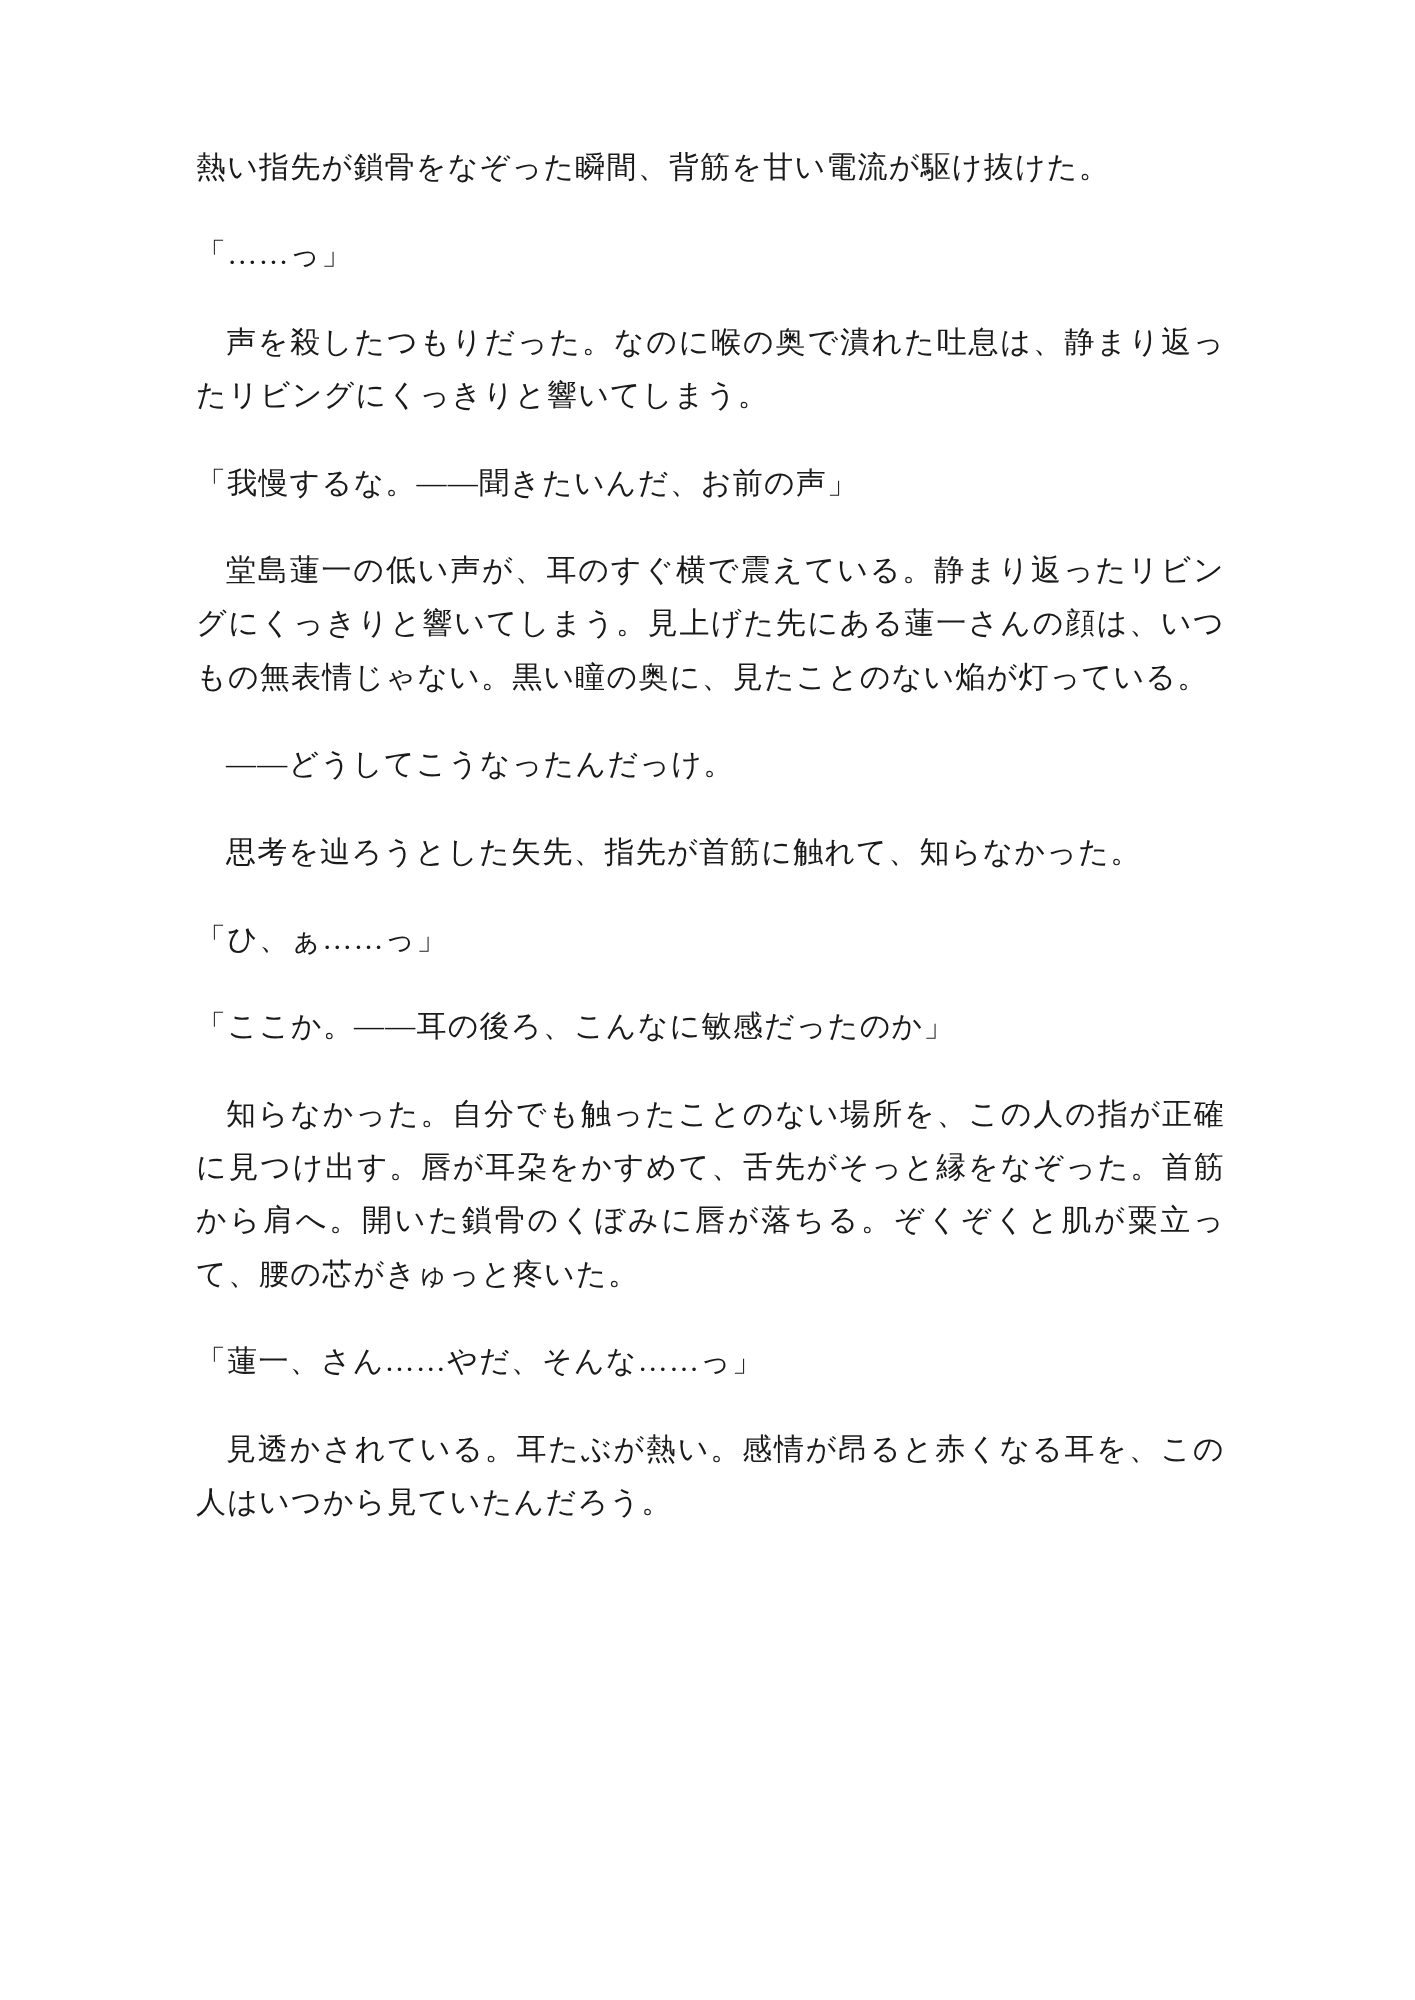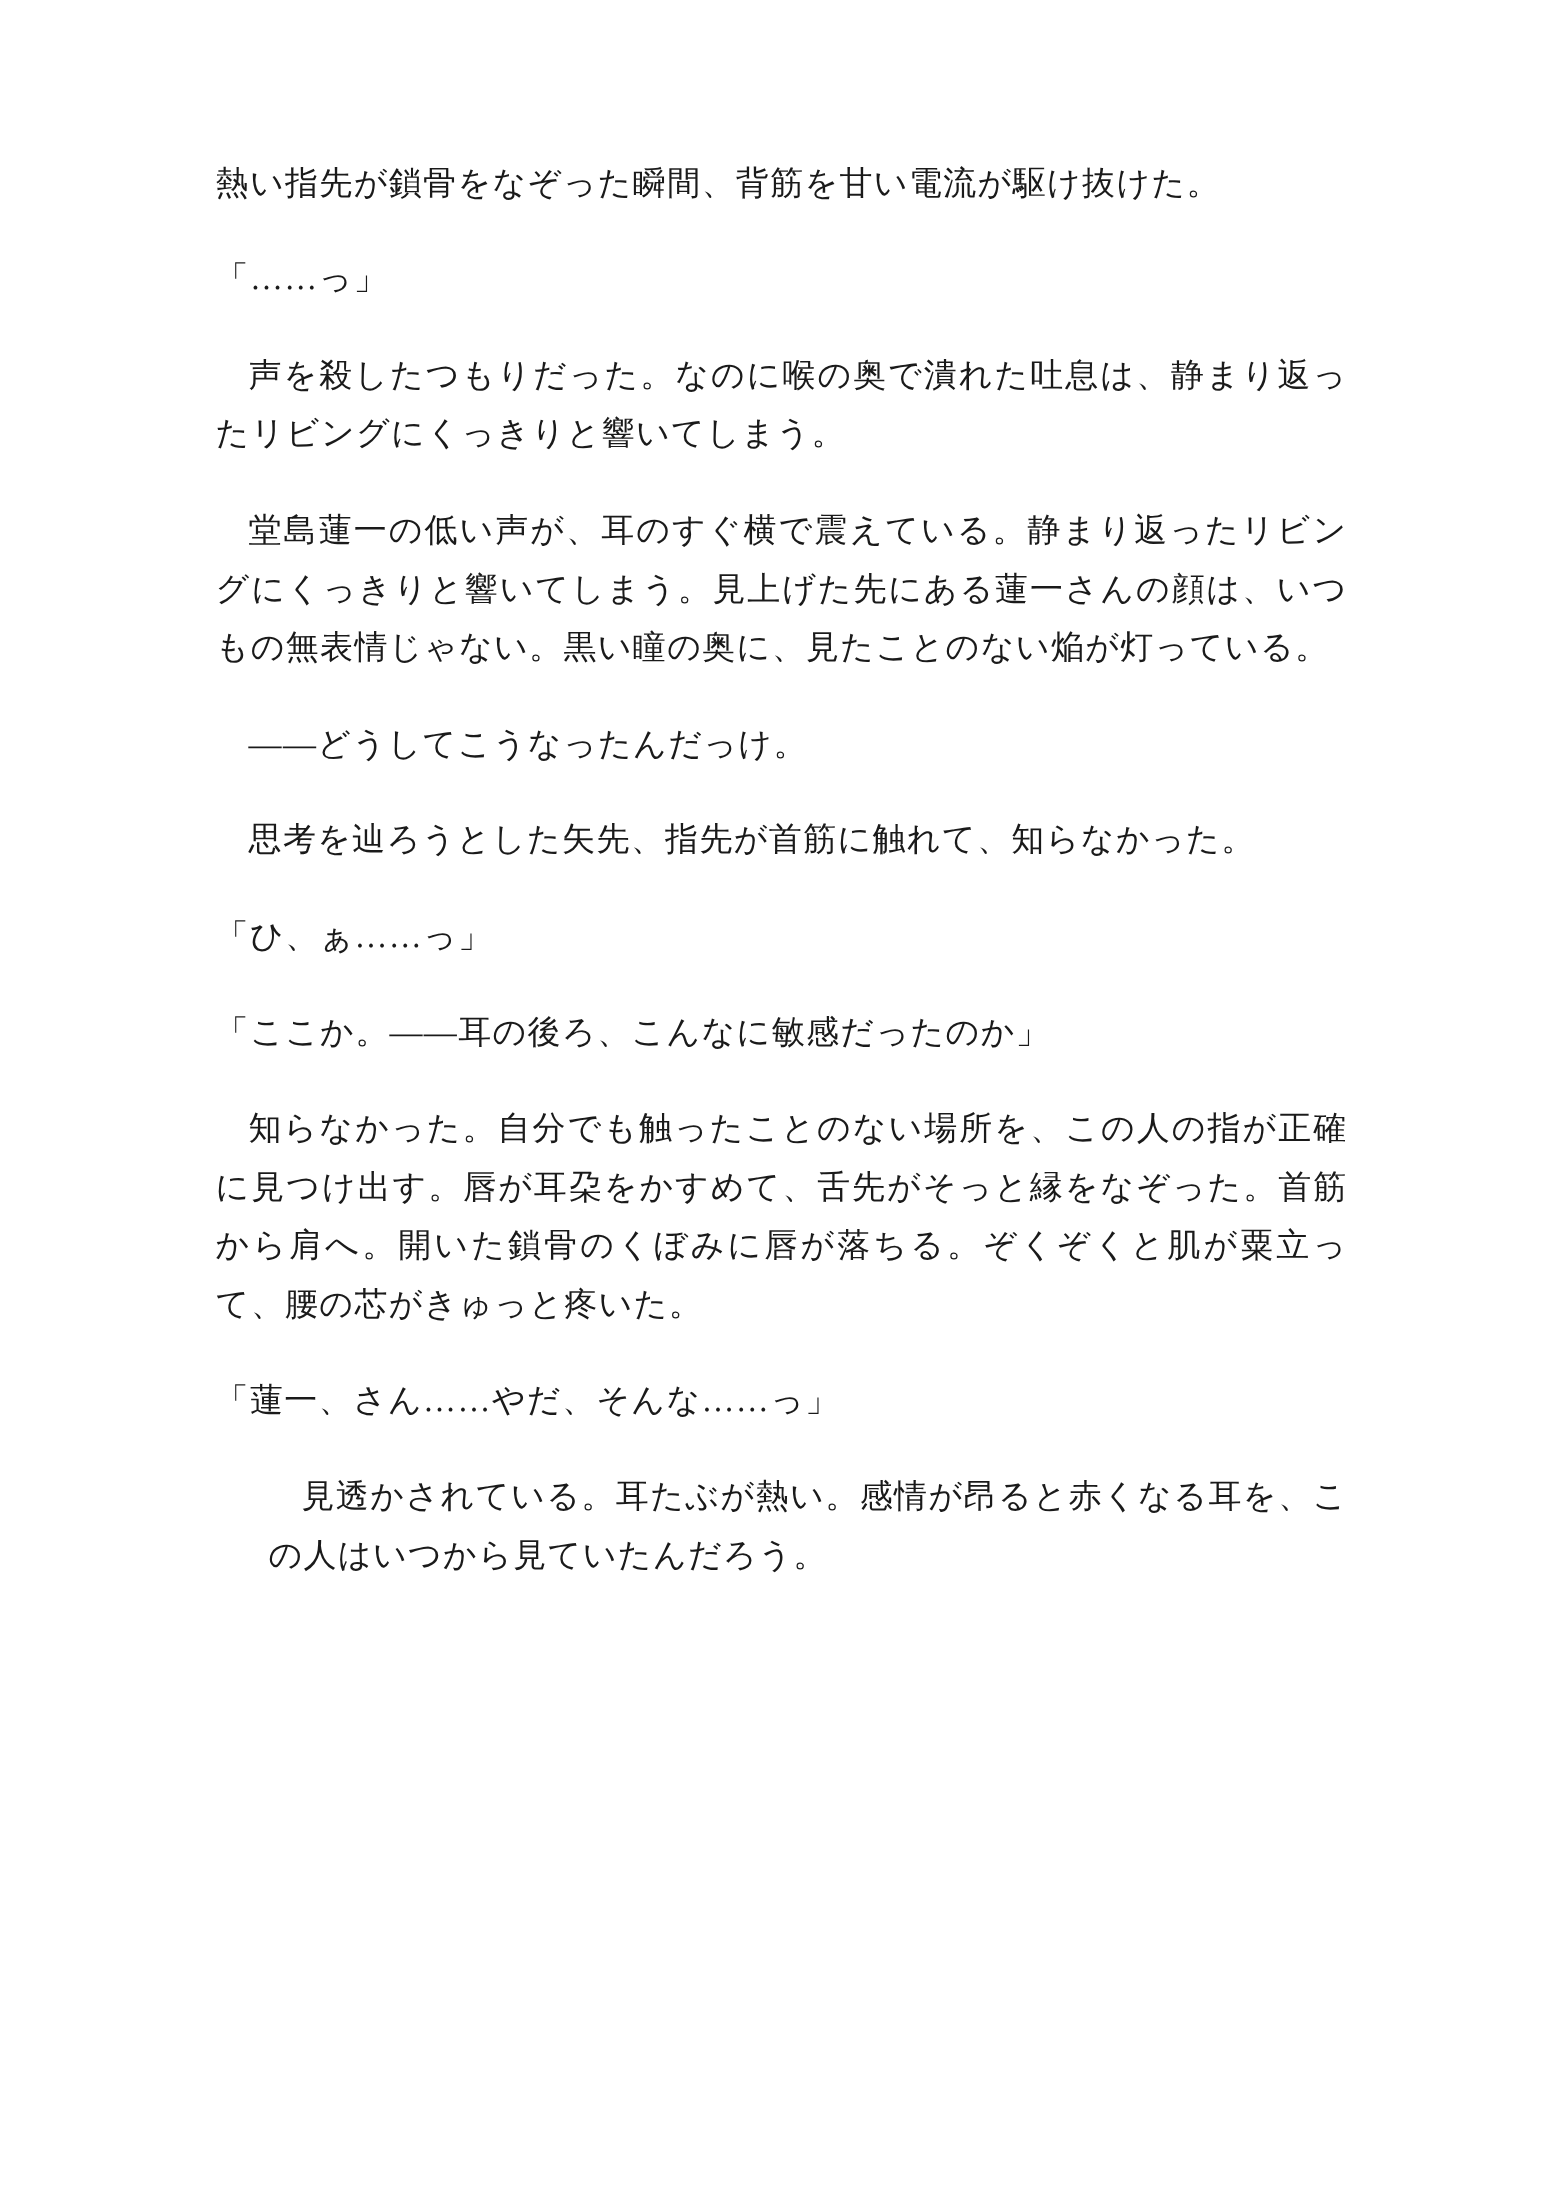--- a/index.html
+++ b/index.html
@@ -28,34 +28,34 @@
     text-align: justify;
     text-justify: inter-character;
   }
   .para {
     margin: 0 0 34px 0;
     white-space: pre-wrap;
     word-break: break-all;
   }
   .para:last-child {
     margin-bottom: 0;
-    margin-left: 48px;
   }
   .indent {
     text-indent: 1em;
   }
 </style>
 </head>
 <body>
 
 <div class="page">
   <div class="body-text">
     <p class="para">熱い指先が鎖骨をなぞった瞬間、背筋を甘い電流が駆け抜けた。</p>
     <p class="para">「……っ」</p>
     <p class="para indent">声を殺したつもりだった。なのに喉の奥で潰れた吐息は、静まり返ったリビングにくっきりと響いてしまう。</p>
+    <p class="para">「我慢するな。——聞きたいんだ、お前の声」</p>
     <p class="para indent">堂島蓮一の低い声が、耳のすぐ横で震えている。静まり返ったリビングにくっきりと響いてしまう。見上げた先にある蓮一さんの顔は、いつもの無表情じゃない。黒い瞳の奥に、見たことのない焔が灯っている。</p>
     <p class="para indent">——どうしてこうなったんだっけ。</p>
     <p class="para indent">思考を辿ろうとした矢先、指先が首筋に触れて、知らなかった。</p>
     <p class="para">「ひ、ぁ……っ」</p>
     <p class="para">「ここか。——耳の後ろ、こんなに敏感だったのか」</p>
     <p class="para indent">知らなかった。自分でも触ったことのない場所を、この人の指が正確に見つけ出す。唇が耳朶をかすめて、舌先がそっと縁をなぞった。首筋から肩へ。開いた鎖骨のくぼみに唇が落ちる。ぞくぞくと肌が粟立って、腰の芯がきゅっと疼いた。</p>
     <p class="para">「蓮一、さん……やだ、そんな……っ」</p>
     <p class="para indent">見透かされている。耳たぶが熱い。感情が昂ると赤くなる耳を、この人はいつから見ていたんだろう。</p>
   </div>
 </div>

